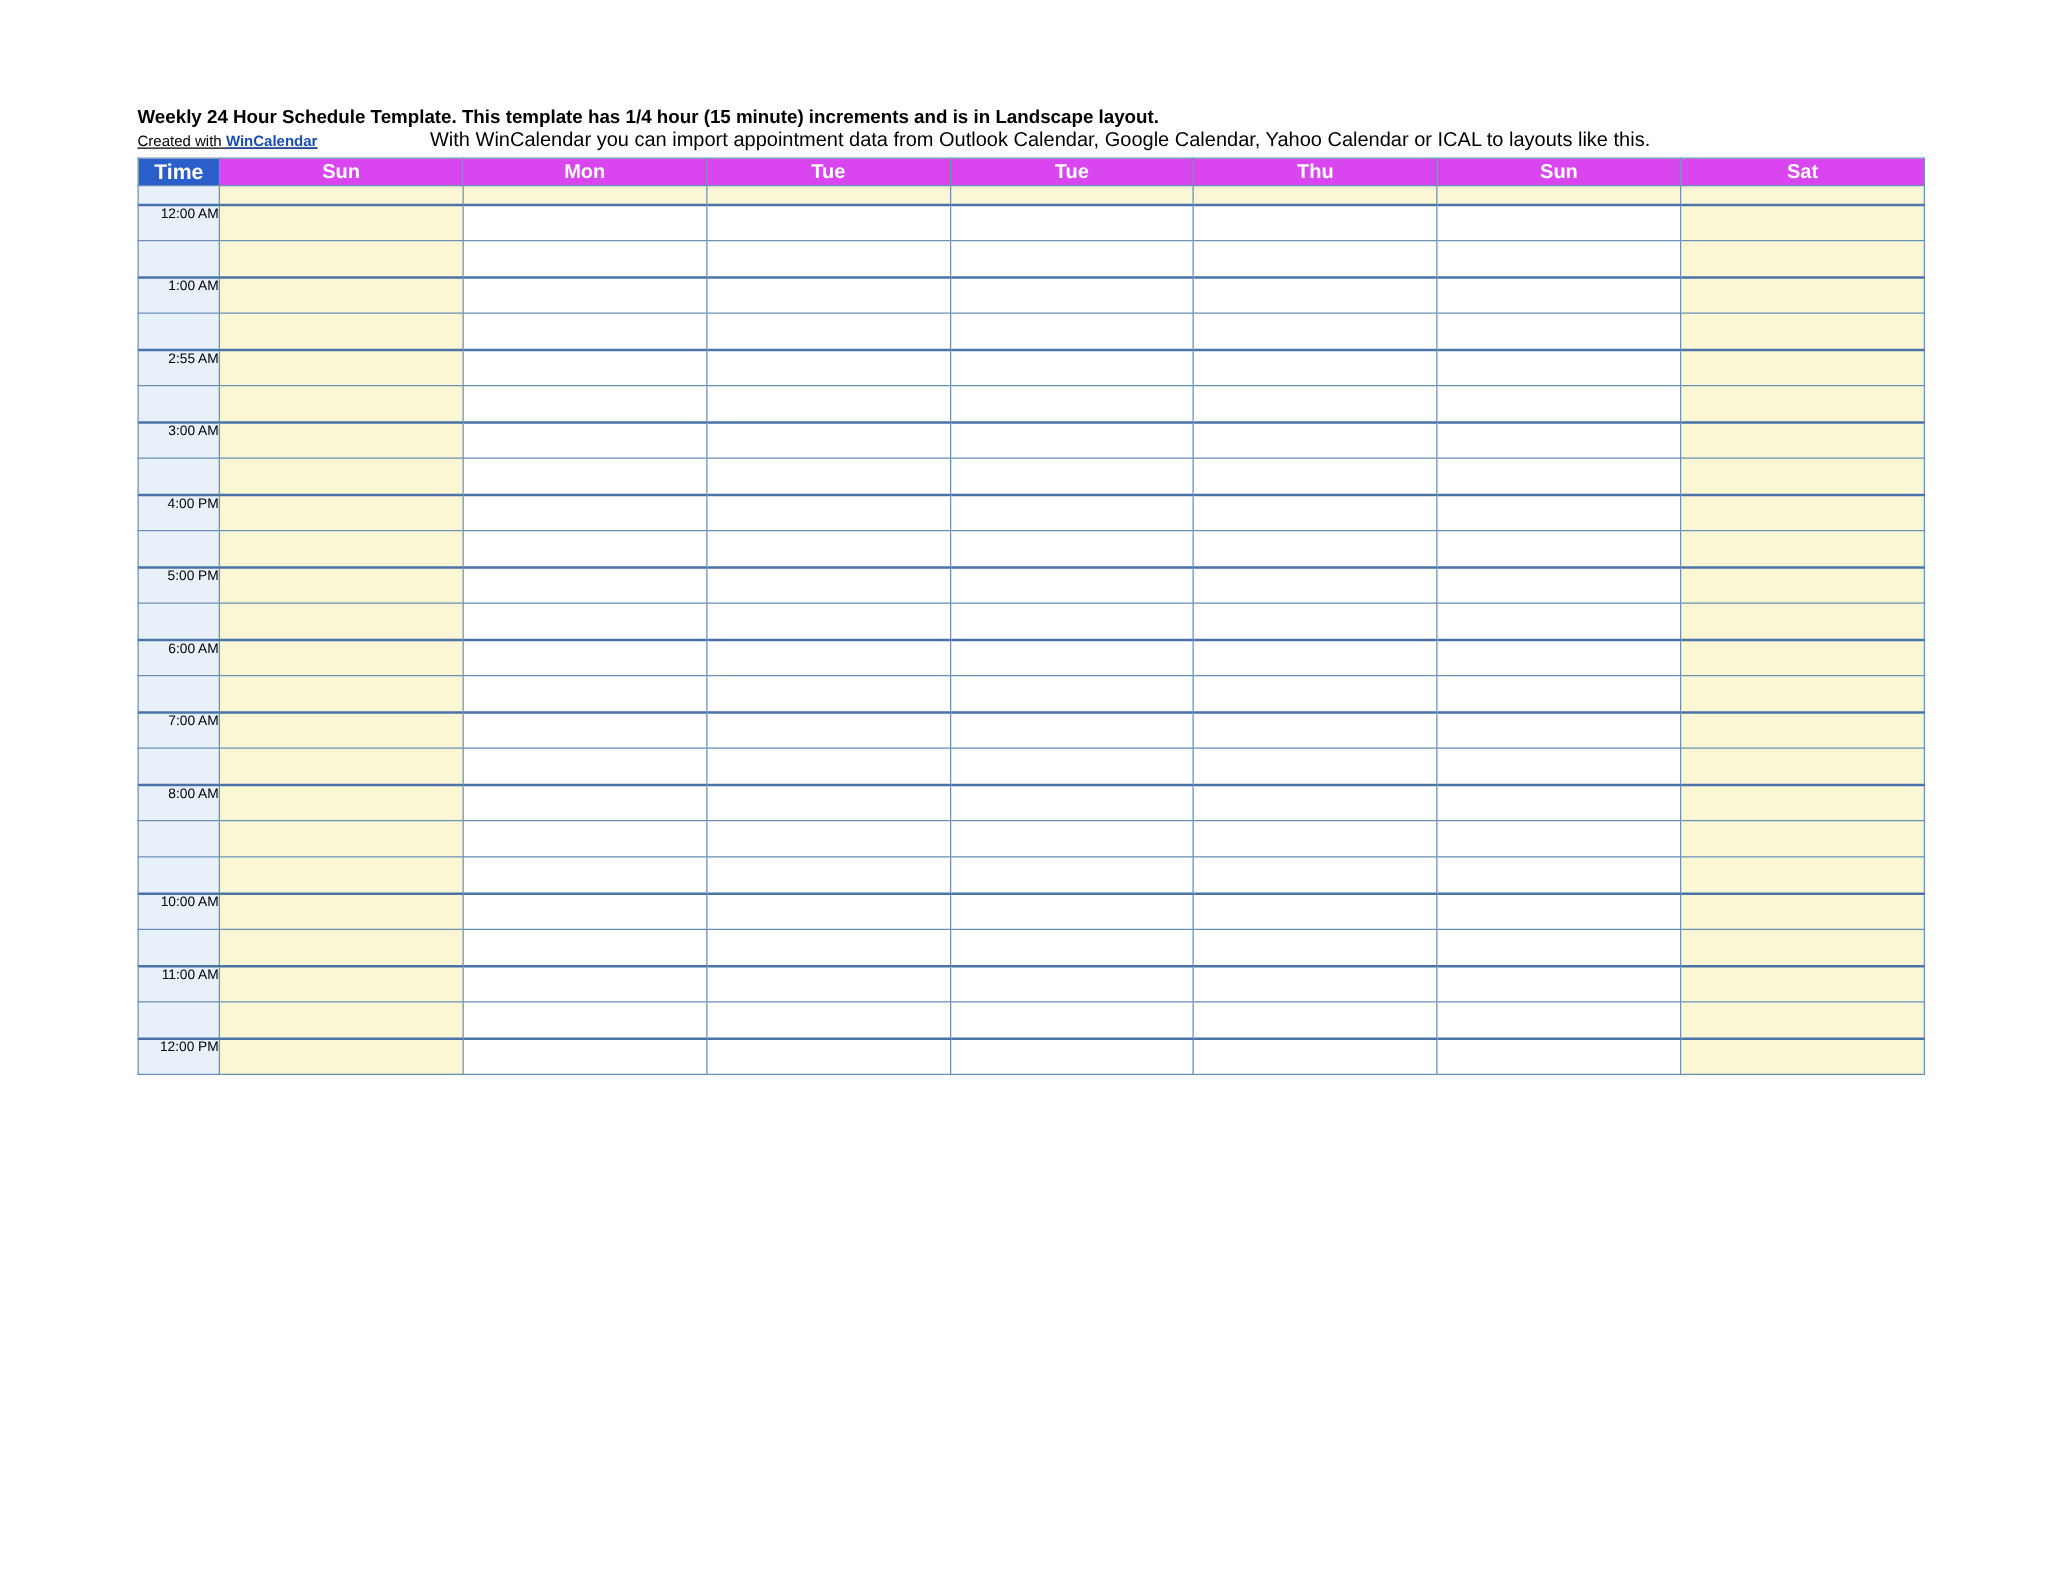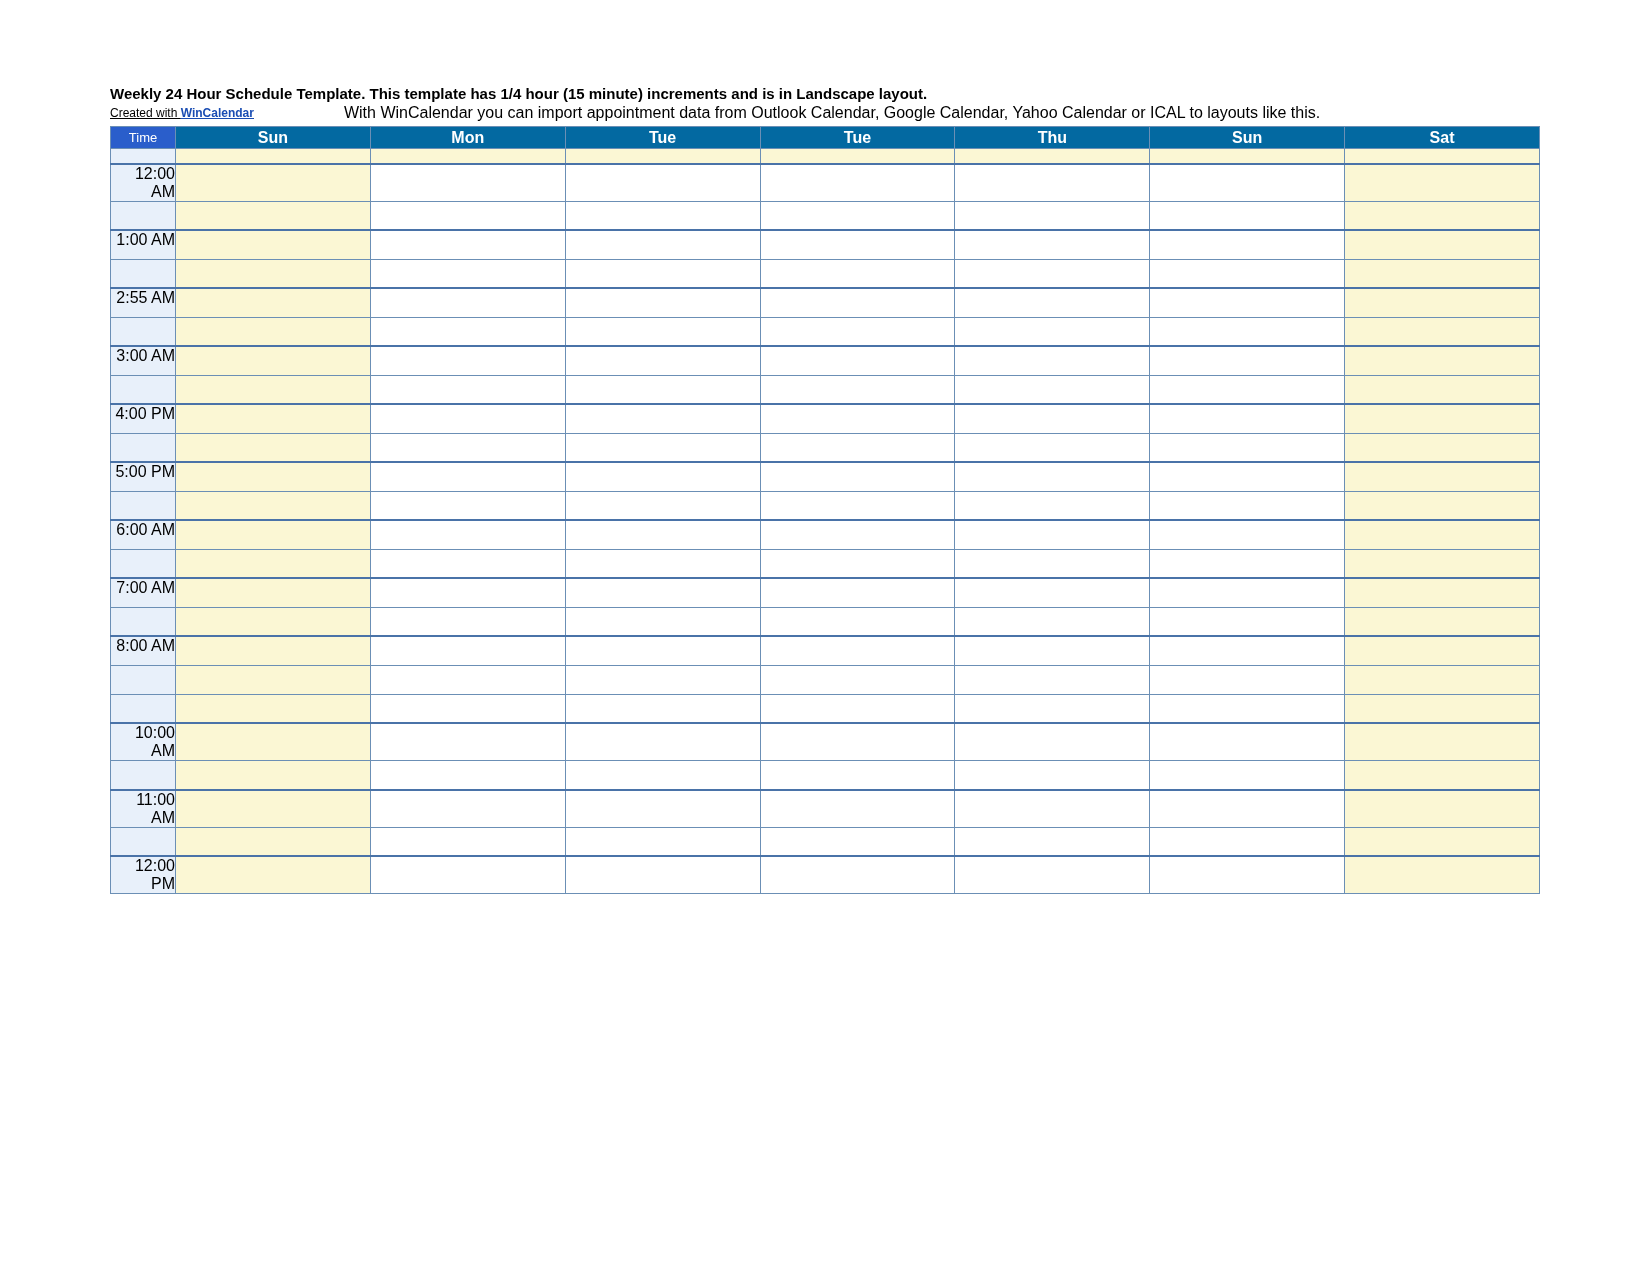--- a/index.html
+++ b/index.html
@@ -44,43 +44,43 @@
     width: 100%;
     table-layout: fixed;
   }
   table.schedule th, table.schedule td {
     border: 1px solid #6b8fb5;
     padding: 0;
   }
   th.time-head {
     background: #2a5ecb;
     color: #fff;
-    font-size: 13px;
-    font-weight: normal;
+    font-size: 17px;
+    font-weight: bold;
     height: 22px;
     width: 65px;
   }
   th.day-head {
-    background: #0369a1;
+    background: #d946ef;
     color: #fff;
     font-size: 16px;
     font-weight: bold;
     height: 22px;
   }
   td.subhead-time {
     background: #e8f0fa;
     height: 15px;
   }
   td.subhead-day {
     background: #fbf7d4;
     height: 15px;
   }
   td.time-cell {
     background: #e8f0fa;
-    font-size: 16px;
+    font-size: 11px;
     color: #000;
     vertical-align: top;
     padding: 2px 4px 0 0;
     text-align: right;
     height: 29px;
     margin-top: 20px;
   }
   td.time-cell.empty {
     padding: 0;
   }

